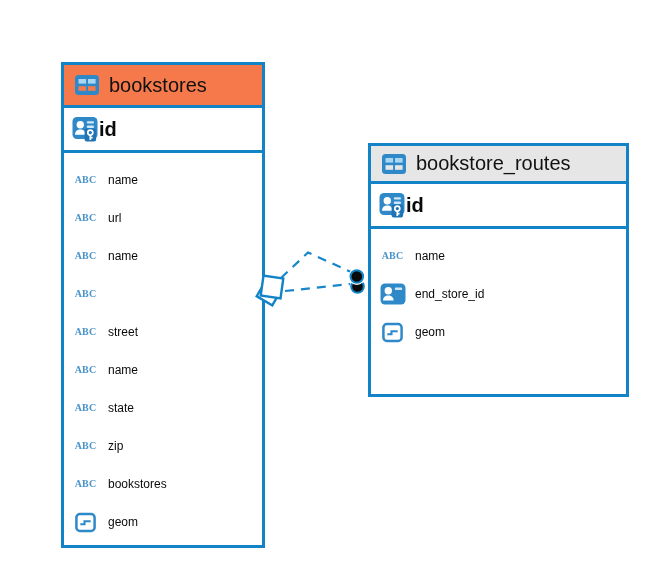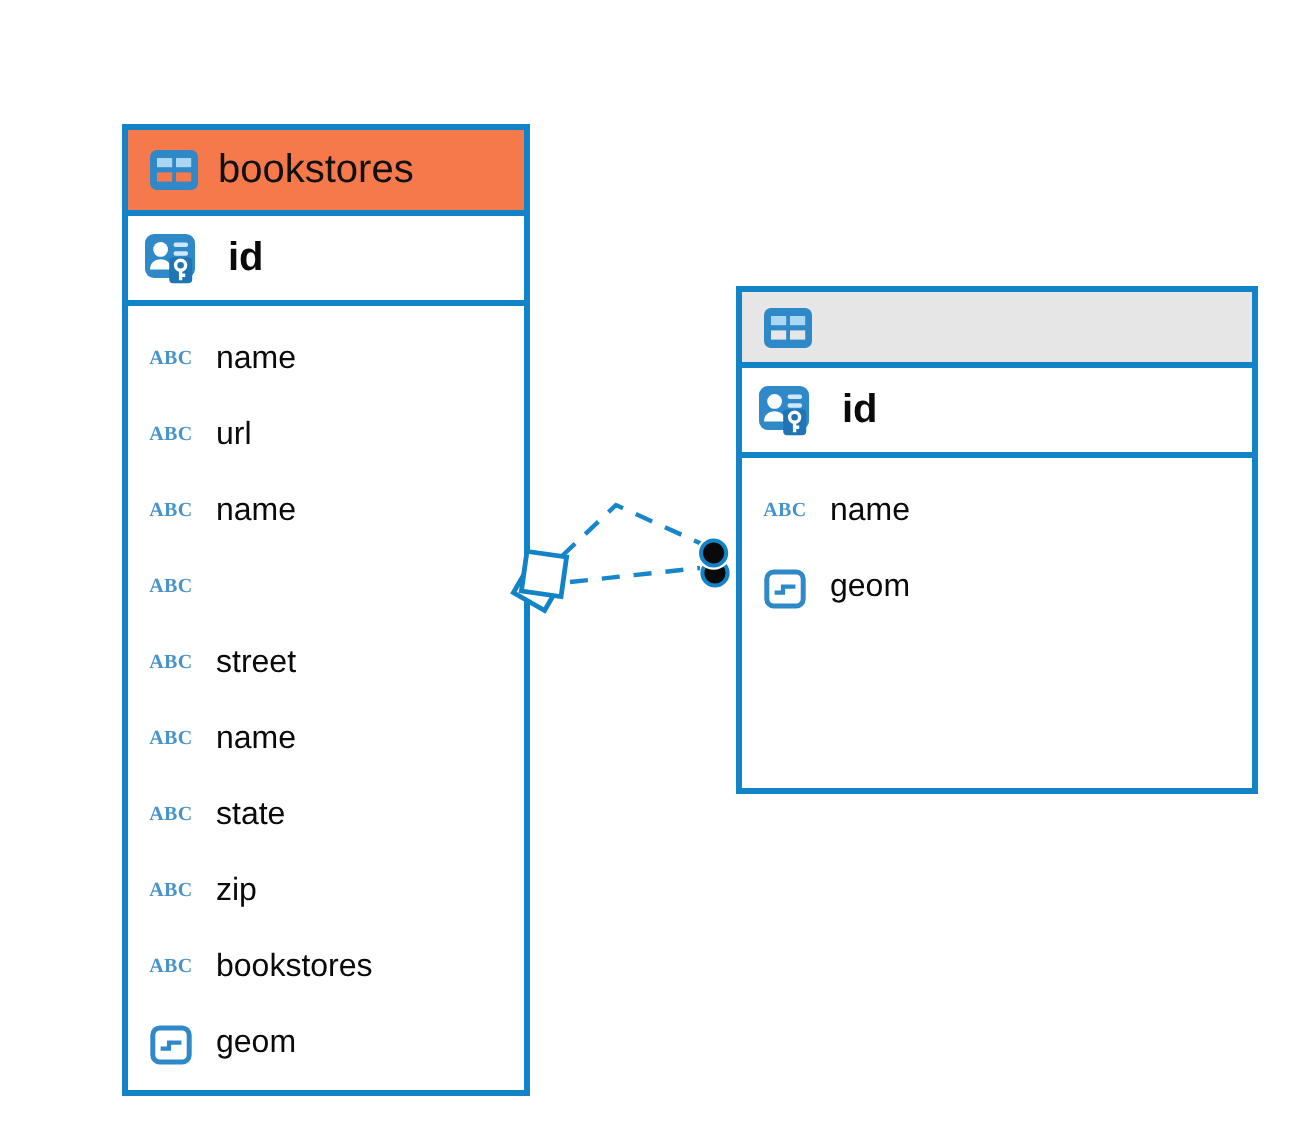--- a/index.html
+++ b/index.html
@@ -19,27 +19,27 @@
   #table-bookstores{left:61px;top:62px;width:204px;height:486px;--hdr-bg:#F5794B;}
   #table-routes{left:368px;top:143px;width:261px;height:254px;--hdr-bg:#E6E6E6;}
   .hdr{
     display:flex;align-items:center;gap:9px;padding:0 9px;
     background:var(--hdr-bg);border-bottom:3px solid var(--blue);box-sizing:border-box;
   }
   #table-bookstores .hdr{height:43px;}
   #table-routes .hdr{height:38px;}
   .hdr .title{font-size:20px;font-weight:400;color:#111;white-space:nowrap;}
   .idrow{
-    display:flex;align-items:center;gap:15px;padding:0 8px;height:45px;
+    display:flex;align-items:center;gap:0;padding:0 8px;height:45px;
     border-bottom:3px solid var(--blue);box-sizing:border-box;background:#fff;
   }
   .idrow .lbl{font-size:20px;font-weight:700;}
   .cols{padding:8px 8px 6px 8px;}
   .col{display:flex;align-items:center;gap:9px;height:38px;}
-  .col .lbl{font-size:16px;font-weight:400;white-space:nowrap;text-align:center;}
+  .col .lbl{font-size:12px;font-weight:400;white-space:nowrap;text-align:center;}
   .ico{width:27px;flex:0 0 27px;display:flex;justify-content:center;align-items:center;}
   .abc{
     color:var(--abc-blue);font-weight:700;font-size:10px;letter-spacing:0.2px;
     font-family:Liberation Serif, serif;line-height:1;
   }
   .cell-bottom{fill:var(--hdr-bg);}
   #connector{position:absolute;left:0;top:0;z-index:3;pointer-events:none;}
 </style>
 </head>
 <body>
@@ -142,20 +142,21 @@
   <div class="hdr">
     <span class="ico">
       <svg width="24" height="20" viewBox="0 0 24 20">
         <rect width="24" height="20" rx="3.5" fill="#2F89C9"></rect>
         <rect x="3.5" y="4" width="7.6" height="4.6" fill="#A9D7F2"></rect>
         <rect x="13" y="4" width="7.6" height="4.6" fill="#A9D7F2"></rect>
         <rect class="cell-bottom" x="3.5" y="11.2" width="7.6" height="4.6"></rect>
         <rect class="cell-bottom" x="13" y="11.2" width="7.6" height="4.6"></rect>
       </svg>
     </span>
+    <span class="title">bookstore_routes</span>
   </div>
   <div class="idrow">
     <span class="ico">
       <svg width="27" height="27" viewBox="0 0 27 27">
         <rect x="0.5" y="1" width="25" height="22" rx="4.5" fill="#2F89C9"></rect>
         <circle cx="8.3" cy="8.7" r="3.7" fill="#fff"></circle>
         <path d="M3 18.8 c0-3.4 2.4-5.2 5.3-5.2 s5.3 1.8 5.3 5.2 z" fill="#fff"></path>
         <rect x="14.8" y="5.2" width="7.2" height="2.3" rx="1" fill="#CFE7F7"></rect>
         <rect x="14.8" y="9.6" width="7.2" height="2.3" rx="1" fill="#CFE7F7"></rect>
         <rect x="12.6" y="12.6" width="11.5" height="13" rx="2" fill="#1E74B4"></rect>
@@ -164,20 +165,31 @@
       </svg>
     </span>
     <span class="lbl">id</span>
   </div>
   <div class="cols">
     <div class="col">
       <span class="ico">
           <span class="abc">ABC</span>
         </span>
       <span class="lbl">name</span>
+    </div>
+    <div class="col">
+      <span class="ico">
+        <svg width="26" height="22" viewBox="0 0 26 22">
+          <rect x="0.5" y="0.5" width="25" height="21" rx="4.5" fill="#2F89C9"></rect>
+          <circle cx="8.3" cy="7.8" r="3.7" fill="#fff"></circle>
+          <path d="M3 17.6 c0-3.2 2.4-5 5.3-5 s5.3 1.8 5.3 5 z" fill="#fff"></path>
+          <rect x="14.8" y="4.6" width="7.4" height="2.5" rx="1" fill="#CFE7F7"></rect>
+        </svg>
+      </span>
+      <span class="lbl">end_store_id</span>
     </div>
     <div class="col">
       <span class="ico">
         <svg width="21" height="21" viewBox="0 0 21 21">
           <rect x="1.4" y="2" width="18.2" height="17" rx="3.5" fill="#fff" stroke="#2F89C9" stroke-width="2.5"></rect>
           <path d="M5.3 12.3 h4.2 v-3 h6.2" stroke="#2F89C9" stroke-width="2.1" fill="none"></path>
         </svg>
       </span>
       <span class="lbl">geom</span>
     </div>

